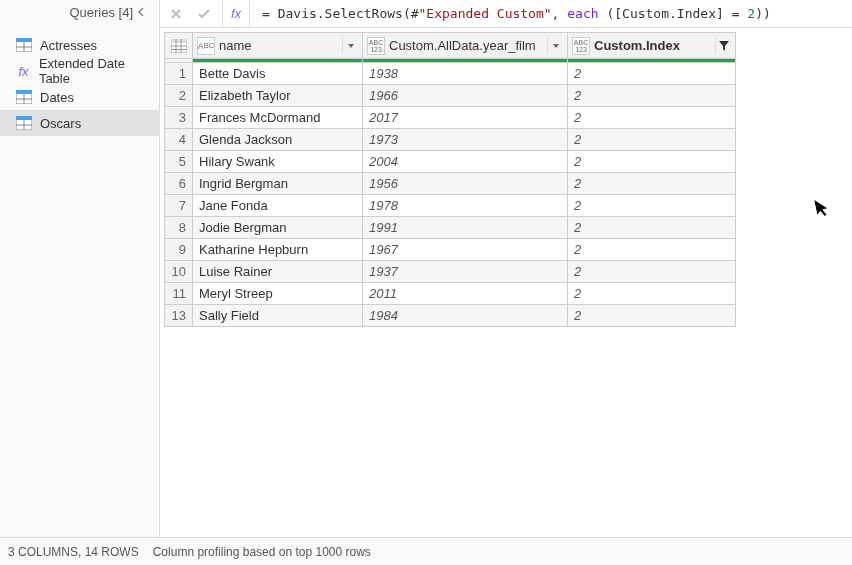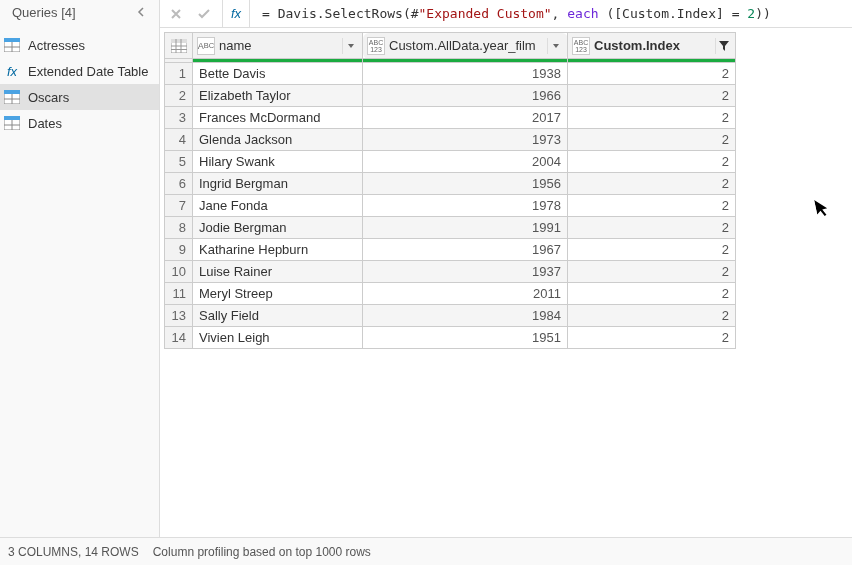--- a/index.html
+++ b/index.html
@@ -1,26 +1,26 @@
 <!DOCTYPE html>
 <html><head>
 <meta charset="utf-8">
 <style>
   * { box-sizing: border-box; margin: 0; padding: 0; }
   body { font-family: "Segoe UI", Arial, sans-serif; font-size: 13px; color: #333; background: #fff; width: 852px; height: 565px; overflow: hidden; position: relative; }
   .main { display: flex; height: 544px; }
   .sidebar { width: 160px; border-right: 1px solid #ddd; background: #f9f9f9; }
-  .sb-header { display: flex; align-items: center; justify-content: space-between; padding: 0 8px 0 12px; height: 24px; font-size: 13px; color: #555; }
+  .sb-header { display: flex; align-items: center; justify-content: flex-end; padding: 0 8px 0 12px; height: 24px; font-size: 13px; color: #555; }
   .sb-header span { font-weight: 400; }
   .collapse-icon { font-size: 16px; color: #888; cursor: pointer; padding: 0 4px; }
   .sb-list { margin-top: 8px; }
-  .sb-item { display: flex; align-items: center; height: 26px; padding: 0 8px 0 4px; cursor: pointer; gap: 8px; }
+  .sb-item { display: flex; align-items: center; height: 26px; padding: 0 8px 0 16px; cursor: pointer; gap: 8px; }
   .sb-item.selected { background: #e1e1e1; }
   .sb-icon { width: 16px; height: 16px; display: flex; align-items: center; justify-content: center; }
-  .fx { font-style: italic; font-family: "Segoe UI", sans-serif; font-size: 13px; color: #0369a1; }
+  .fx { font-style: italic; font-family: "Segoe UI", sans-serif; font-size: 13px; color: #8b5cf6; }
   .content { flex: 1; display: flex; flex-direction: column; }
   .formula-bar { height: 28px; display: flex; align-items: center; border-bottom: 1px solid #ddd; padding: 0 6px; gap: 8px; }
   .fb-btn { width: 20px; height: 20px; display: flex; align-items: center; justify-content: center; color: #bbb; cursor: pointer; }
   .fb-btn.check { color: #bbb; }
   .fb-fx { font-style: italic; color: #666; font-size: 14px; padding: 0 4px; border-left: 1px solid #ddd; border-right: 1px solid #ddd; height: 100%; display:flex; align-items:center; width: 28px; justify-content:center;}
   .fb-text { flex: 1; font-family: Consolas, monospace; font-size: 13px; color: #333; padding: 0 4px; white-space: nowrap; overflow: hidden; }
   .fb-text .kw-eq { color: #333; }
   .fb-text .kw-str { color: #a31515; }
   .fb-text .kw-kw { color: #6d28d9; }
   .fb-text .kw-num { color: #098658; }
@@ -39,21 +39,21 @@
   th.col-year-h { width: 205px; border-radius: 6px; }
   th.col-idx-h { width: 168px; background: #ffe57f; }
   th.col-idx-h .col-dd svg path { fill: #333; }
   .quality-bar td { height: 3px; padding:0; border-top:none; border-bottom:none;}
   .quality-bar .q { background: #1aab40; height:3px; }
   .quality-bar .corner-q { background: #f2f2f2; }
   .grid tbody td { height: 22px; padding: 0 6px; }
   .grid tbody tr:nth-child(odd) td.cell { background: #fff; }
   .grid tbody tr:nth-child(even) td.cell { background: #f5f5f5; }
   .row-num { width: 28px; text-align: right; background: #f2f2f2; color: #666; padding: 0 6px; }
-  .cell.num { text-align: right; color: #555; }
+  .cell.num { text-align: left; font-style: italic; color: #555; }
   .cell.txt { text-align: left; }
   .status-bar { position: absolute; bottom: 0; left: 0; right: 0; height: 28px; border-top: 1px solid #ddd; background: #f9f9f9; display: flex; align-items: center; padding: 12px 8px; font-size: 12px; color: #555; gap: 14px; }
   .cursor { position: absolute; top: 198px; left: 816px; font-size: 18px; color: #000; pointer-events: none; transform: rotate(-12deg); }
   svg { display: block; }
 </style>
 </head>
 <body>
 
 <div class="main">
   <div class="sidebar">
@@ -76,41 +76,41 @@
             </svg>
           </span>
           <span>Actresses</span>
         </div>
         <div class="sb-item">
           <span class="sb-icon">
             <span class="fx">fx</span>
           </span>
           <span style="">Extended Date Table</span>
         </div>
-        <div class="sb-item selected">
+        <div class="sb-item">
           <span class="sb-icon">
             <svg width="16" height="14" viewBox="0 0 16 14">
               <rect x="0" y="0" width="16" height="14" fill="#fff" stroke="#888"></rect>
               <rect x="0" y="0" width="16" height="4" fill="#4ba3e3"></rect>
               <line x1="8" y1="4" x2="8" y2="14" stroke="#888"></line>
               <line x1="0" y1="9" x2="16" y2="9" stroke="#888"></line>
             </svg>
           </span>
-          <span>Oscars</span>
-        </div>
-        <div class="sb-item">
+          <span>Dates</span>
+        </div>
+        <div class="sb-item selected">
           <span class="sb-icon">
             <svg width="16" height="14" viewBox="0 0 16 14">
               <rect x="0" y="0" width="16" height="14" fill="#fff" stroke="#888"></rect>
               <rect x="0" y="0" width="16" height="4" fill="#4ba3e3"></rect>
               <line x1="8" y1="4" x2="8" y2="14" stroke="#888"></line>
               <line x1="0" y1="9" x2="16" y2="9" stroke="#888"></line>
             </svg>
           </span>
-          <span>Dates</span>
+          <span>Oscars</span>
         </div>
       </div>
   </div>
 
   <div class="content">
     <div class="formula-bar">
       <div class="fb-btn">
         <svg width="12" height="12" viewBox="0 0 12 12">
             <path d="M2 2 L10 10 M10 2 L2 10" stroke="#bbb" stroke-width="2"></path>
           </svg>
@@ -257,26 +257,20 @@
               <td class="cell txt">Meryl Streep</td>
               <td class="cell num">2011</td>
               <td class="cell num">2</td>
             </tr>
             <tr>
               <td class="row-num">13</td>
               <td class="cell txt">Sally Field</td>
               <td class="cell num">1984</td>
               <td class="cell num">2</td>
             </tr>
-            <tr>
-              <td class="row-num">14</td>
-              <td class="cell txt">Vivien Leigh</td>
-              <td class="cell num">1951</td>
-              <td class="cell num">2</td>
-            </tr>
           </tbody>
       </table>
     </div>
   </div>
 </div>
 
 <div class="status-bar">
   <span>3 COLUMNS, 14 ROWS</span>
   <span>Column profiling based on top 1000 rows</span>
 </div>

